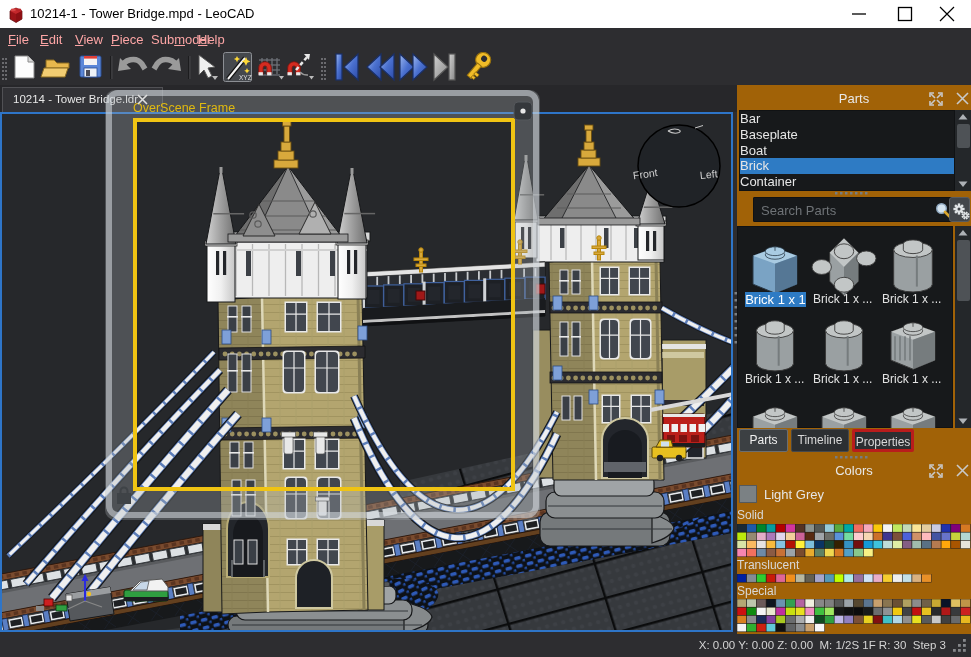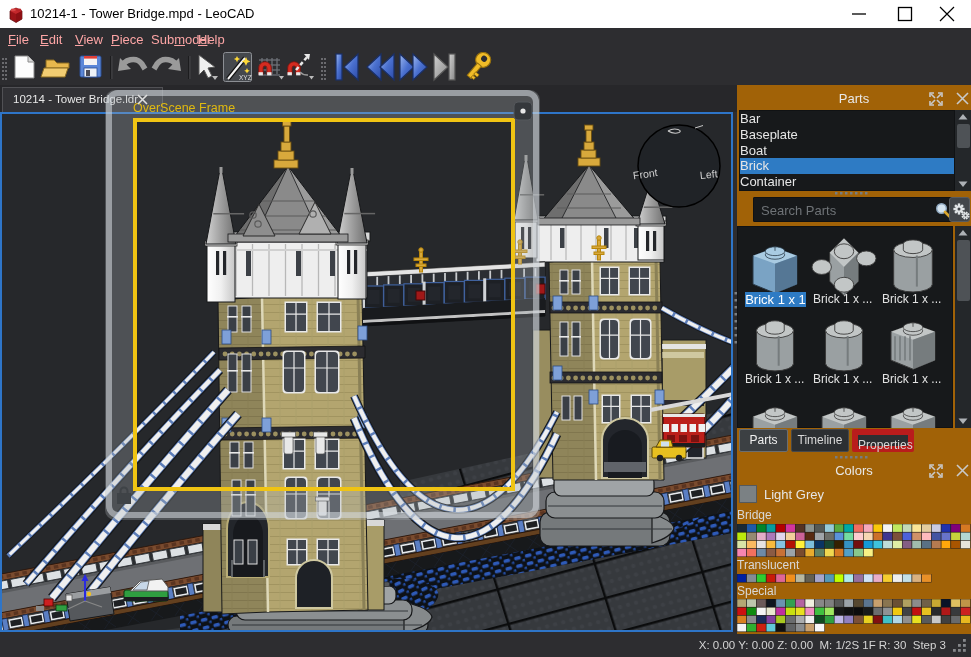--- a/index.html
+++ b/index.html
@@ -1345,41 +1345,41 @@
       <svg class="abs" style="left:3px;top:3px" width="10" height="8" viewBox="0 0 10 8">
         <polygon points="5,1 0.5,6.5 9.5,6.5" fill="#aeb2b6"></polygon>
       </svg>
       <svg class="abs" style="left:3px;top:191px" width="10" height="8" viewBox="0 0 10 8">
         <polygon points="5,7 0.5,1.5 9.5,1.5" fill="#aeb2b6"></polygon>
       </svg>
       <div class="abs" style="left:1.5px;top:14px;width:13px;height:60.599999999999994px;background:#4e5256;border-radius:2px"></div>
     </div>
     <div class="abs" style="left:2px;top:344px;width:49px;height:23px;background:#3c4043;border:1px solid #6a6e72;border-radius:2px;color:#f0f0f0;font-size:12px;text-align:center;line-height:21px">Parts</div>
 <div class="abs" style="left:54px;top:344px;width:58px;height:23px;background:#2c2f32;border:1px solid #45484c;border-radius:2px;color:#d8d8d8;font-size:12px;text-align:center;line-height:21px">Timeline</div>
-<div class="abs" style="left:115px;top:344px;width:62px;height:23px;background:#2c2f32;border:6px solid #b91c1c;border-radius:2px;color:#d8d8d8;font-size:12px;text-align:center;line-height:21px">Properties</div>
+<div class="abs" style="left:115px;top:344px;width:62px;height:23px;background:#2c2f32;border:3px solid #b91c1c;border-radius:2px;color:#d8d8d8;font-size:12px;text-align:center;line-height:21px">Properties</div>
     <svg class="abs" style="left:98px;top:370px" width="40" height="5" viewBox="0 0 40 5">
       <rect x="0" y="1" width="2.5" height="2.5" fill="#787c80"></rect>
       <rect x="5" y="1" width="2.5" height="2.5" fill="#787c80"></rect>
       <rect x="10" y="1" width="2.5" height="2.5" fill="#787c80"></rect>
       <rect x="15" y="1" width="2.5" height="2.5" fill="#787c80"></rect>
       <rect x="20" y="1" width="2.5" height="2.5" fill="#787c80"></rect>
       <rect x="25" y="1" width="2.5" height="2.5" fill="#787c80"></rect>
       <rect x="30" y="1" width="2.5" height="2.5" fill="#787c80"></rect>
     </svg>
     <div class="phead" style="top:378px">Colors</div>
     <svg class="abs" style="left:192px;top:379px" width="40" height="14" viewBox="0 0 40 14">
       <g stroke="#c9c9c9" stroke-width="1.6" fill="none">
         <path d="M1,5 v-4 h4 M9,1 h4 v4 M13,9 v4 h-4 M5,13 h-4 v-4"></path>
         <path d="M2,2 l4,4 M12,2 l-4,4 M12,12 l-4,-4 M2,12 l4,-4"></path>
         <path d="M28,1 l11,11 M39,1 l-11,11"></path>
       </g>
     </svg>
     <div class="abs" style="left:2px;top:400px;width:18px;height:18px;background:#7b8184;border:1px solid #55595c"></div>
 <div class="abs" style="left:27px;top:402px;font-size:13px;color:#e6e6e6">Light Grey</div>
-    <div class="lbl" style="left:0px;top:423px">Bridge</div>
+    <div class="lbl" style="left:0px;top:423px">Solid</div>
     <svg class="abs" style="left:0px;top:439px" width="234" height="34" viewBox="0 0 234 34">
       <rect x="0.00" y="0.00" width="9.72" height="8.20" fill="#1b2a34" stroke="#1a1a1a" stroke-width="0.5"></rect>
       <rect x="9.72" y="0.00" width="9.72" height="8.20" fill="#1e5aa8" stroke="#1a1a1a" stroke-width="0.5"></rect>
       <rect x="19.44" y="0.00" width="9.72" height="8.20" fill="#00852b" stroke="#1a1a1a" stroke-width="0.5"></rect>
       <rect x="29.16" y="0.00" width="9.72" height="8.20" fill="#069d9f" stroke="#1a1a1a" stroke-width="0.5"></rect>
       <rect x="38.88" y="0.00" width="9.72" height="8.20" fill="#b40000" stroke="#1a1a1a" stroke-width="0.5"></rect>
       <rect x="48.60" y="0.00" width="9.72" height="8.20" fill="#d3359d" stroke="#1a1a1a" stroke-width="0.5"></rect>
       <rect x="58.32" y="0.00" width="9.72" height="8.20" fill="#543324" stroke="#1a1a1a" stroke-width="0.5"></rect>
       <rect x="68.04" y="0.00" width="9.72" height="8.20" fill="#8a928d" stroke="#1a1a1a" stroke-width="0.5"></rect>
       <rect x="77.76" y="0.00" width="9.72" height="8.20" fill="#545955" stroke="#1a1a1a" stroke-width="0.5"></rect>

